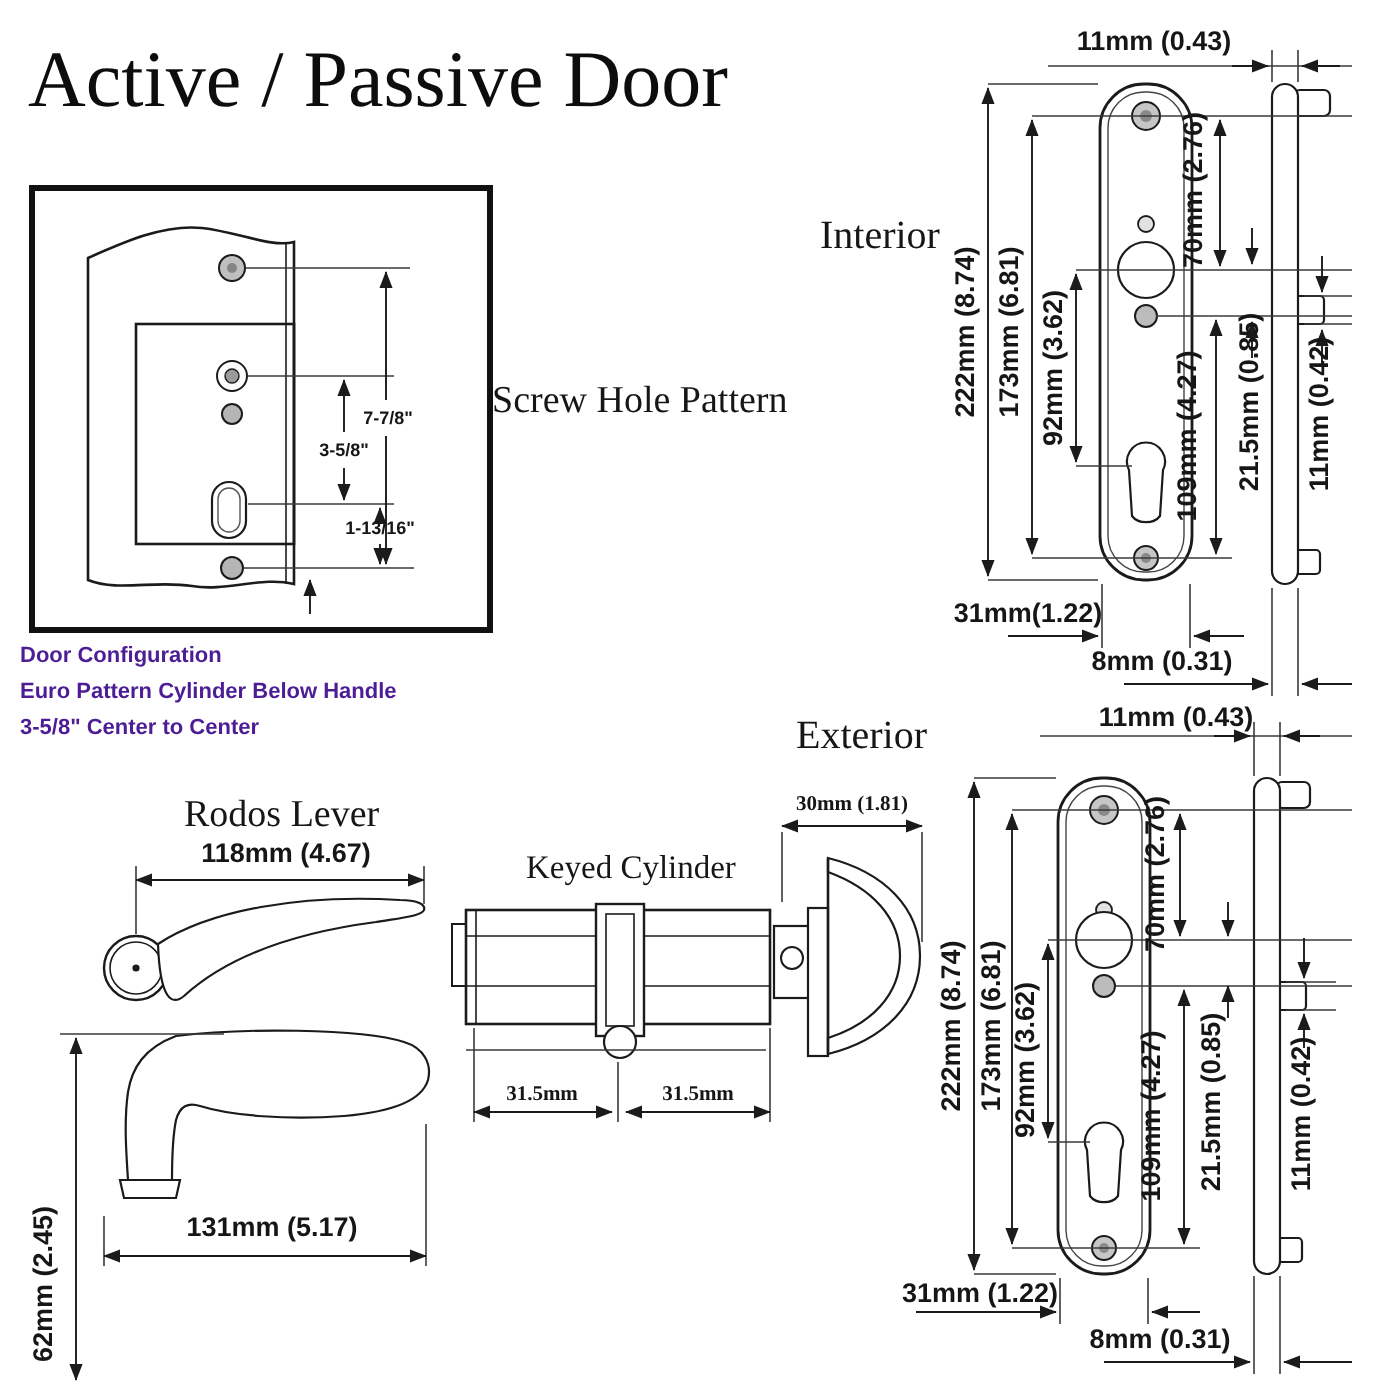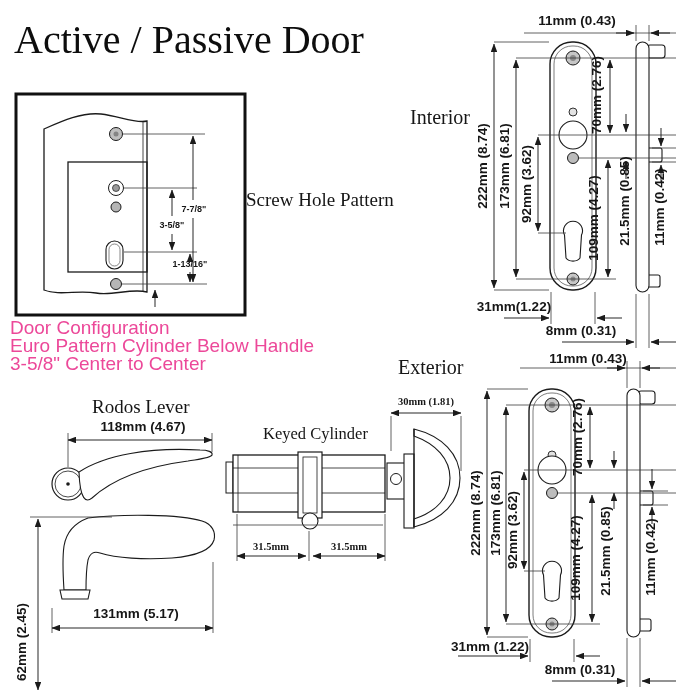--- a/index.html
+++ b/index.html
@@ -1,21 +1,21 @@
 <!DOCTYPE html>
 <html><head>
 <meta charset="utf-8">
 <style>
   html,body{margin:0;padding:0;background:#fff;}
   .page{position:relative;width:676px;height:700px;background:#fff;overflow:hidden;
         font-family:"Liberation Sans",sans-serif;color:#111;}
   .title{position:absolute;left:14px;top:16px;font-family:"Liberation Serif",serif;
          font-size:40px;color:#0d0d0d;white-space:nowrap;}
   .doorconf{position:absolute;left:10px;top:319px;font-family:"Liberation Sans",sans-serif;
-            font-weight:400;font-size:19px;line-height:18px;color:#ec4899;white-space:nowrap;}
+            font-weight:700;font-size:11px;line-height:18px;color:#4c1d95;white-space:nowrap;}
   svg{position:absolute;left:0;top:0;}
   svg text{fill:#161616;}
   .dim{font-family:"Liberation Sans",sans-serif;font-weight:700;font-size:13.5px;}
   .dimS{font-family:"Liberation Sans",sans-serif;font-weight:700;font-size:9px;}
   .serL{font-family:"Liberation Serif",serif;font-size:20px;}
   .serM{font-family:"Liberation Serif",serif;font-size:19px;}
   .serK{font-family:"Liberation Serif",serif;font-size:16.5px;}
   .serXS{font-family:"Liberation Serif",serif;font-size:10.5px;font-weight:600;}
   .ln{stroke:#1b1b1b;stroke-width:1.3;fill:none;}
   .lt{stroke:#1b1b1b;stroke-width:0.8;fill:none;}

